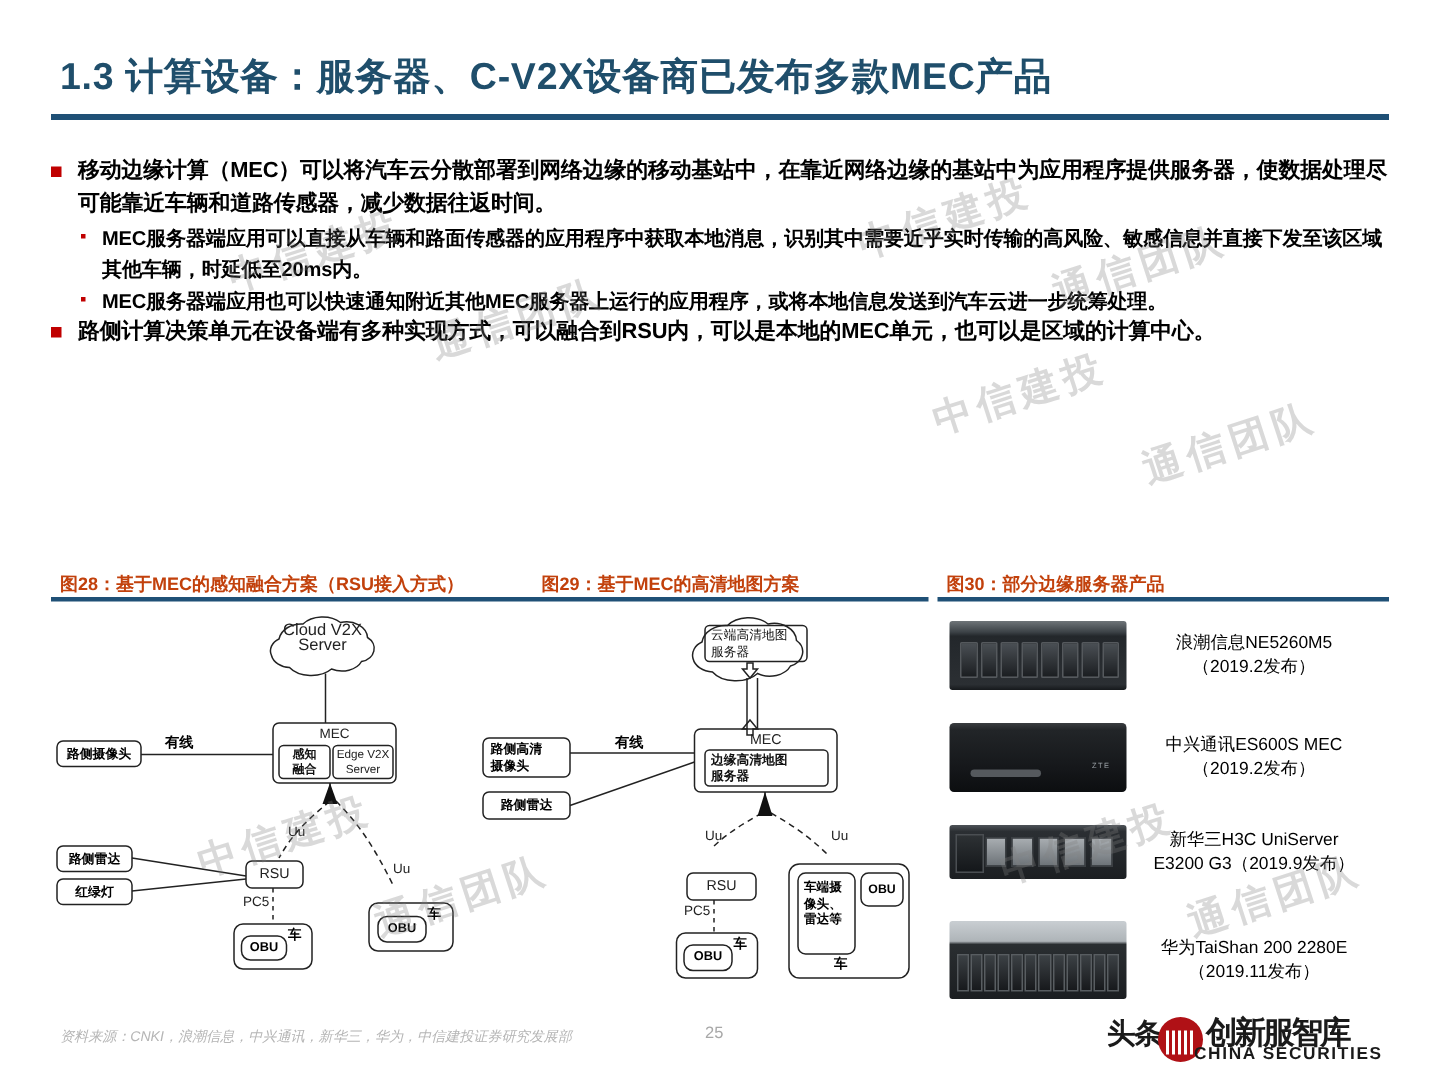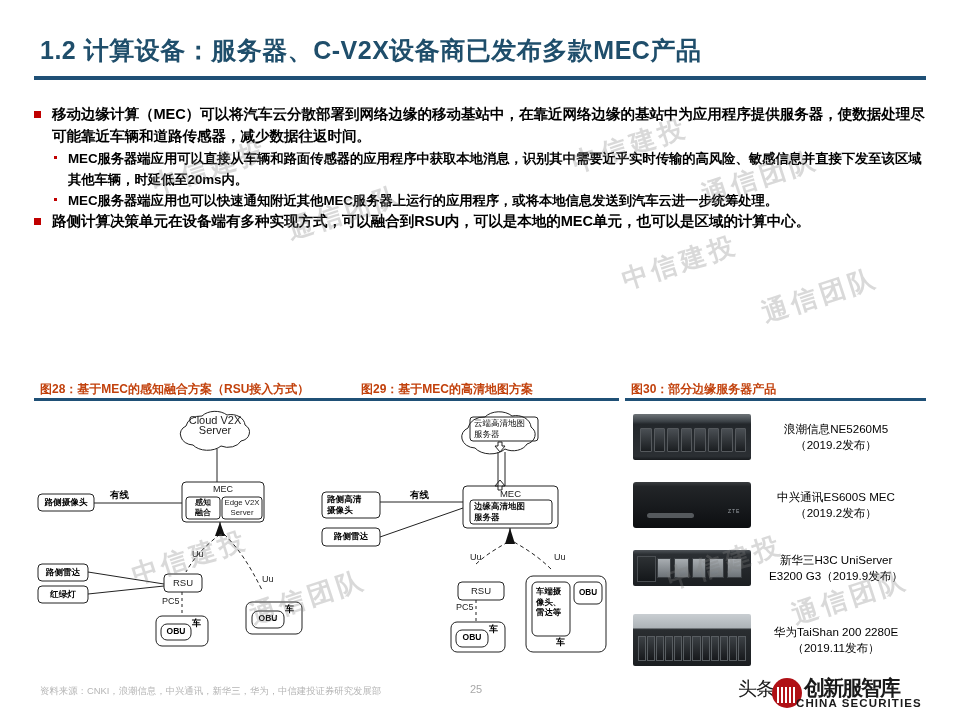--- a/index.html
+++ b/index.html
@@ -56,43 +56,43 @@
                display:flex; gap:3px; }
   .c3 .slot { flex:1; background:linear-gradient(180deg,#a8adb1,#6d7378); border:1px solid #3b3f43; }
   .c3 .lefth { position:absolute; left:3%; top:18%; width:15%; height:64%;
                background:linear-gradient(180deg,#2d3134,#14171a); border:1px solid #4a4e52;}
   .c4 { background:linear-gradient(180deg,#c9ced2 0%,#aeb4b8 26%,#2a2e31 30%,#1b1e21 100%); }
   .c4 .drives { position:absolute; left:4%; top:42%; right:4%; height:48%;
                 display:flex; gap:1px; }
   .c4 .dr { flex:1; background:linear-gradient(180deg,#3c4145,#17191c); border:1px solid #585d61; }
   
   #footer-source { position:absolute; left:40px; top:685px; font-size:9.4px;
-                   color:#b5b5b5; white-space:nowrap; }
+                   font-style:italic; color:#b5b5b5; white-space:nowrap; }
   #page-number { position:absolute; left:470px; top:683px; font-size:11px; color:#a8a8a8; }
   #brand-logo { position:absolute; right:18px; top:674px; width:206px; height:44px; }
   #brand-logo .cn { position:absolute; left:60px; top:23px; font-size:11.5px;
                     font-weight:bold; letter-spacing:1.1px; color:#1a1a1a; }
   #brand-logo .seal { position:absolute; left:36px; top:4px; width:30px; height:30px;
                       border-radius:50%; background:#b01116; }
   #brand-logo .seal:after { content:""; position:absolute; left:5px; top:9px; right:5px; bottom:5px;
                       background:repeating-linear-gradient(90deg,#fff 0 2px,transparent 2px 4px); }
-  #brand-logo .tt { position:absolute; left:2px; top:2px; font-size:19px; font-weight:normal;
+  #brand-logo .tt { position:absolute; left:2px; top:2px; font-size:19px; font-weight:bold;
                     color:#1a1a1a; letter-spacing:-1px; }
   #brand-logo .zk { position:absolute; left:68px; top:0px; font-size:21px; font-weight:bold;
                     color:#1a1a1a; letter-spacing:-2px; white-space:nowrap; }
   
   .wm { position:absolute; color:rgba(130,130,130,.30); font-size:26px; font-weight:bold;
         white-space:nowrap; pointer-events:none; letter-spacing:4px;
         font-family:"DejaVu Sans",sans-serif; }
   .wm.r { transform:rotate(-18deg); }
 </style>
 </head>
 <body>
 
-<div id="slide-title">1.2 计算设备：服务器、C-V2X设备商已发布多款MEC产品</div>
+<div id="slide-title">1.3 计算设备：服务器、C-V2X设备商已发布多款MEC产品</div>
 <div id="title-rule"></div>
 
 <div id="body-block">
   <div class="lv1">
     <span class="sq"></span>
     <span>移动边缘计算（MEC）可以将汽车云分散部署到网络边缘的移动基站中，在靠近网络边缘的基站中为应用程序提供服务器，使数据处理尽可能靠近车辆和道路传感器，减少数据往返时间。</span>
   </div>
   <div class="lv2">
     <span class="dot"></span>
     <span>MEC服务器端应用可以直接从车辆和路面传感器的应用程序中获取本地消息，识别其中需要近乎实时传输的高风险、敏感信息并直接下发至该区域其他车辆，时延低至20ms内。</span>

